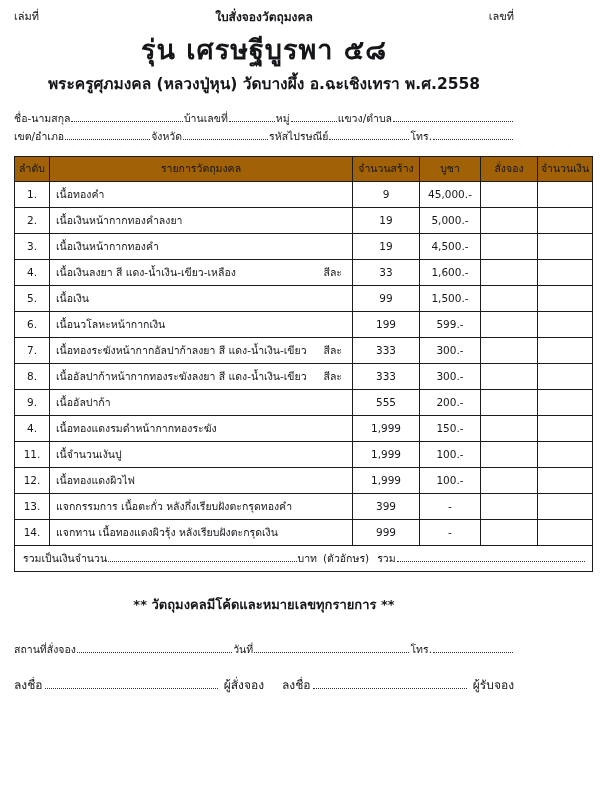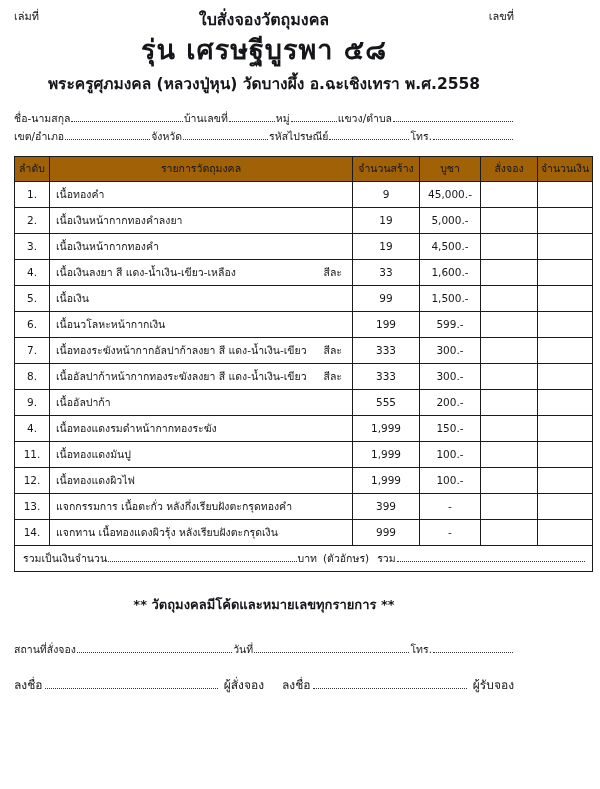--- a/index.html
+++ b/index.html
@@ -28,21 +28,21 @@
     align-items: flex-start;
     justify-content: space-between;
     font-size: 11px;
     line-height: 1.2;
     height: 16px;
   }
   .top-left { width: 70px; text-align: left; }
   .top-center {
     flex: 1;
     text-align: center;
-    font-size: 16px;
+    font-size: 12px;
     font-weight: bold;
   }
   .top-right { width: 70px; text-align: right; }
 
   .title-main {
     text-align: center;
     font-size: 27px;
     font-weight: bold;
     letter-spacing: 1px;
     margin-top: 8px;
@@ -329,21 +329,21 @@
         </td>
         <td class="col-qty">1,999</td>
         <td class="col-price">150.-</td>
         <td class="col-order"></td>
         <td class="col-total"></td>
       </tr>
       <tr>
         <td class="col-no">11.</td>
         <td class="col-desc">
           <div class="desc-wrap">
-            <span>เนื้อทองแดงมันปู</span>
+            <span>เนื้จำนวนเงันปู</span>
             <span class="suffix"></span>
           </div>
         </td>
         <td class="col-qty">1,999</td>
         <td class="col-price">100.-</td>
         <td class="col-order"></td>
         <td class="col-total"></td>
       </tr>
       <tr>
         <td class="col-no">12.</td>

